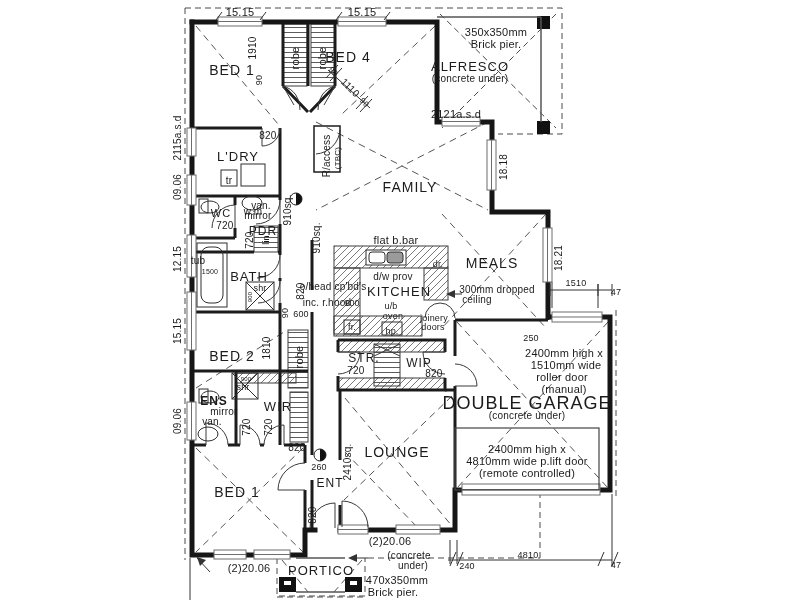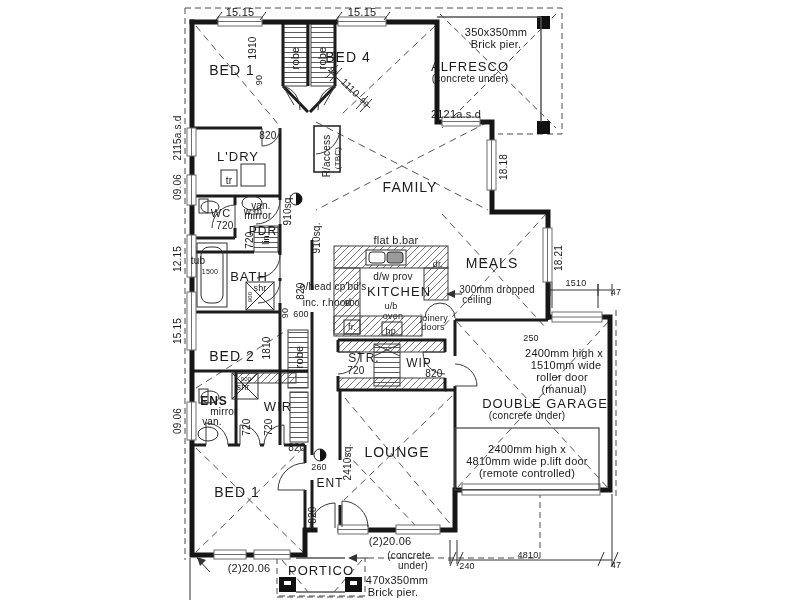--- a/index.html
+++ b/index.html
@@ -256,21 +256,21 @@
       <span class="lbl room" style="left: 238px; top: 156px; font-size: 13px; transform: translate(-50%, -50%) rotate(0deg);">L'DRY</span>
       <span class="lbl room" style="left: 410px; top: 187px; font-size: 14px; transform: translate(-50%, -50%) rotate(0deg);">FAMILY</span>
       <span class="lbl room" style="left: 221px; top: 213px; font-size: 11px; transform: translate(-50%, -50%) rotate(0deg);">WC</span>
       <span class="lbl room" style="left: 263px; top: 231px; font-size: 12px; transform: translate(-50%, -50%) rotate(0deg);">PDR</span>
       <span class="lbl room" style="left: 249px; top: 276px; font-size: 13px; transform: translate(-50%, -50%) rotate(0deg);">BATH</span>
       <span class="lbl room" style="left: 399px; top: 291px; font-size: 13px; transform: translate(-50%, -50%) rotate(0deg);">KITCHEN</span>
       <span class="lbl room" style="left: 492px; top: 263px; font-size: 14px; transform: translate(-50%, -50%) rotate(0deg);">MEALS</span>
       <span class="lbl room" style="left: 218px; top: 356px; font-size: 14px; transform: translate(-50%, -50%) rotate(0deg); margin-left: 14px;">BED 2</span>
       <span class="lbl room" style="left: 364px; top: 358px; font-size: 12px; transform: translate(-50%, -50%) rotate(0deg);">STR.</span>
       <span class="lbl room" style="left: 419px; top: 363px; font-size: 12px; transform: translate(-50%, -50%) rotate(0deg);">WIP</span>
-      <span class="lbl room" style="left: 527px; top: 403px; font-size: 13px; transform: translate(-50%, -50%) rotate(0deg); margin-left: 18px;">DOUBLE GARAGE</span>
+      <span class="lbl room" style="left: 527px; top: 403px; font-size: 18px; transform: translate(-50%, -50%) rotate(0deg);">DOUBLE GARAGE</span>
       <span class="lbl room" style="left: 214px; top: 401px; font-size: 12px; transform: translate(-50%, -50%) rotate(0deg); font-weight: bold;">ENS</span>
       <span class="lbl room" style="left: 278px; top: 406px; font-size: 13px; transform: translate(-50%, -50%) rotate(0deg);">WIR</span>
       <span class="lbl room" style="left: 330px; top: 483px; font-size: 12px; transform: translate(-50%, -50%) rotate(0deg);">ENT</span>
       <span class="lbl room" style="left: 397px; top: 452px; font-size: 14px; transform: translate(-50%, -50%) rotate(0deg);">LOUNGE</span>
       <span class="lbl room" style="left: 237px; top: 492px; font-size: 14px; transform: translate(-50%, -50%) rotate(0deg);">BED 1</span>
       <span class="lbl room" style="left: 321px; top: 570px; font-size: 13px; transform: translate(-50%, -50%) rotate(0deg);">PORTICO</span>
       <span class="lbl" style="left: 496px; top: 32px; font-size: 11px; transform: translate(-50%, -50%) rotate(0deg);">350x350mm</span>
       <span class="lbl" style="left: 496px; top: 44px; font-size: 11px; transform: translate(-50%, -50%) rotate(0deg);">Brick pier.</span>
       <span class="lbl" style="left: 470px; top: 79px; font-size: 10px; transform: translate(-50%, -50%) rotate(0deg);">(concrete under)</span>
       <span class="lbl" style="left: 456px; top: 114px; font-size: 11px; transform: translate(-50%, -50%) rotate(0deg);">2121a.s.d</span>

